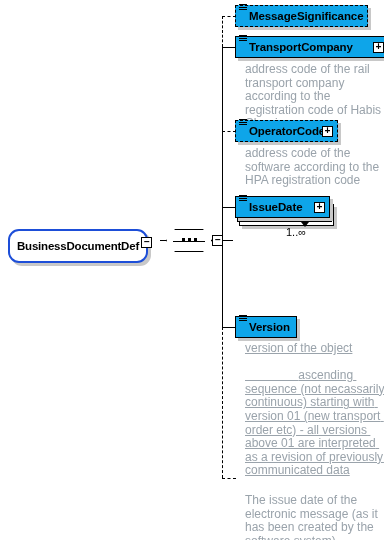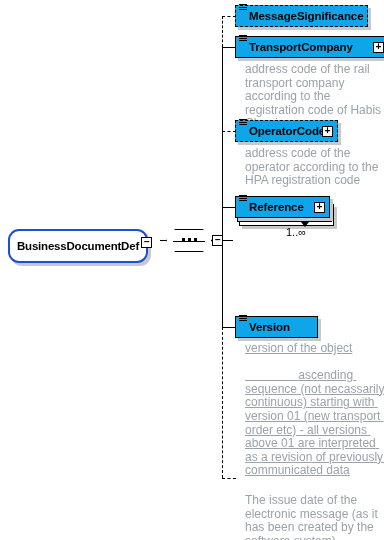--- a/index.html
+++ b/index.html
@@ -165,40 +165,40 @@
     <div class="el-box opt" style="width:103px;">
       <span class="typeicon">
           <b></b>
           <b></b>
           <b></b>
         </span>
       <span class="el-label">OperatorCode</span>
       <span class="el-exp">+</span>
     </div>
   </div>
-  <div class="note" style="top:147px;">address code of the operator according to the HPA registration code</div>
+  <div class="note" style="top:147px;">address code of the software according to the HPA registration code</div>
 
   <div class="el" style="left:235px;top:196px;width:95px;">
     <div class="stack-l2"></div>
     <div class="stack-l1"></div>
     <div class="el-box req stack-top" style="width:95px;">
       <span class="typeicon">
           <b></b>
           <b></b>
           <b></b>
         </span>
-      <span class="el-label">Reference</span>
+      <span class="el-label">IssueDate</span>
       <span class="el-exp">+</span>
     </div>
   </div>
   <div class="card-arrow" style="left:301px;top:222px;"></div>
   <div class="card" style="left:286px;top:226px;">1..∞</div>
 
   <div class="el" style="left:235px;top:316px;">
-    <div class="el-box req" style="width:83px;">
+    <div class="el-box req" style="width:62px;">
       <span class="typeicon">
           <b></b>
           <b></b>
           <b></b>
         </span>
       <span class="el-label">Version</span>
     </div>
   </div>
   <div class="note" style="top:342px;text-decoration:underline;">version of the object
 

